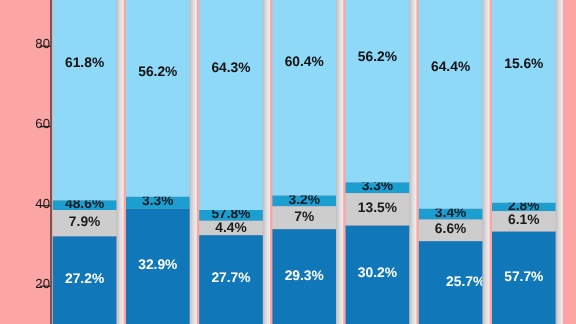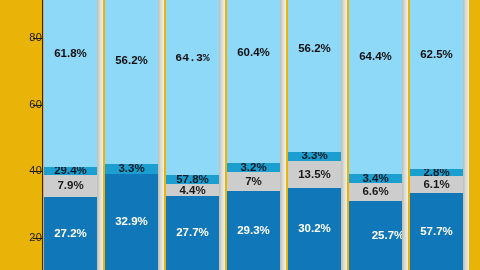--- a/index.html
+++ b/index.html
@@ -8,21 +8,21 @@
     width:480px;height:270px;
     background:#ffffff;
     font-family:"Liberation Sans", sans-serif;
     overflow:hidden;
     position:relative;
   }
   #chart-root{
     position:absolute;
     left:0;top:0;
     width:480px;height:270px;
-    background:#eab308;
+    background:#fca5a5;
   }
 
   
   .axis-line{
     position:absolute;
     left:42px;
     top:0;
     width:1px;
     height:270px;
     background:#222222;
@@ -125,21 +125,21 @@
       </div>
     </div>
 
   <div class="plot" id="plot-area">
       <div class="bar-shadow" style="left: 54px;"></div>
       <div class="bar" style="left: 1px;">
         <div class="seg seg-top" style="height: 206px; align-items: flex-end; padding-bottom: 0px;">
           <span class="seg-label" style="position: absolute; bottom: 107.12px;">61.8%</span>
         </div>
         <div class="seg seg-teal" style="height: 10.3333px;">
-          <span class="seg-label">29.4%</span>
+          <span class="seg-label">48.6%</span>
         </div>
         <div class="seg seg-gray" style="height: 26.3333px;">
           <span class="seg-label">7.9%</span>
         </div>
         <div class="seg seg-base" style="height: 90.6667px;">
           <span class="seg-label">27.2%</span>
         </div>
       </div>
       <div class="bar-shadow" style="left: 115px;"></div>
       <div class="bar" style="left: 62px;">
@@ -148,21 +148,21 @@
         </div>
         <div class="seg seg-teal" style="height: 11px;">
           <span class="seg-label">3.3%</span>
         </div>
         <div class="seg seg-base" style="height: 109.667px;">
           <span class="seg-label">32.9%</span>
         </div>
       </div>
       <div class="bar-shadow" style="left: 176px;"></div>
       <div class="bar" style="left: 123px;">
-        <div class="seg seg-top" style="height: 214.333px; align-items: flex-end; padding-bottom: 18px; font-family: Liberation Mono, monospace;">
+        <div class="seg seg-top" style="height: 214.333px; align-items: flex-end; padding-bottom: 18px;">
           <span class="seg-label" style="position: absolute; bottom: 111.453px;">64.3%</span>
         </div>
         <div class="seg seg-teal" style="height: 12px;">
           <span class="seg-label">57.8%</span>
         </div>
         <div class="seg seg-gray" style="height: 14.6667px; justify-content: center;">
           <span class="seg-label">4.4%</span>
         </div>
         <div class="seg seg-base" style="height: 92.3333px;">
           <span class="seg-label">27.7%</span>
@@ -209,21 +209,21 @@
         <div class="seg seg-gray" style="height: 22px;">
           <span class="seg-label">6.6%</span>
         </div>
         <div class="seg seg-base" style="height: 85.6667px; padding-left: 25px;">
           <span class="seg-label">25.7%</span>
         </div>
       </div>
       <div class="bar-shadow" style="left: 420px;"></div>
       <div class="bar" style="left: 367px;">
         <div class="seg seg-top" style="height: 208.333px; align-items: flex-end; padding-bottom: 0px;">
-          <span class="seg-label" style="position: absolute; bottom: 108.333px;">62.5%</span>
+          <span class="seg-label" style="position: absolute; bottom: 108.333px;">15.6%</span>
         </div>
         <div class="seg seg-teal" style="height: 9.33333px;">
           <span class="seg-label">2.8%</span>
         </div>
         <div class="seg seg-gray" style="height: 20.3333px;">
           <span class="seg-label">6.1%</span>
         </div>
         <div class="seg seg-base" style="height: 95.3333px;">
           <span class="seg-label">57.7%</span>
         </div>

